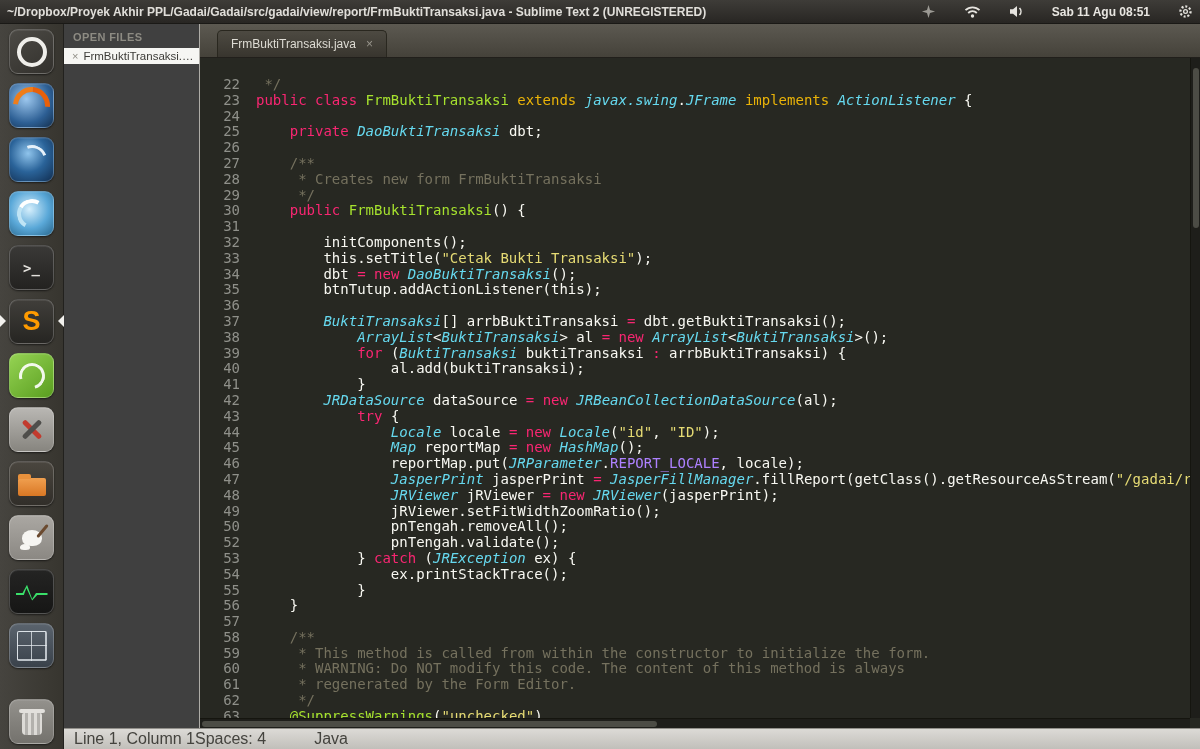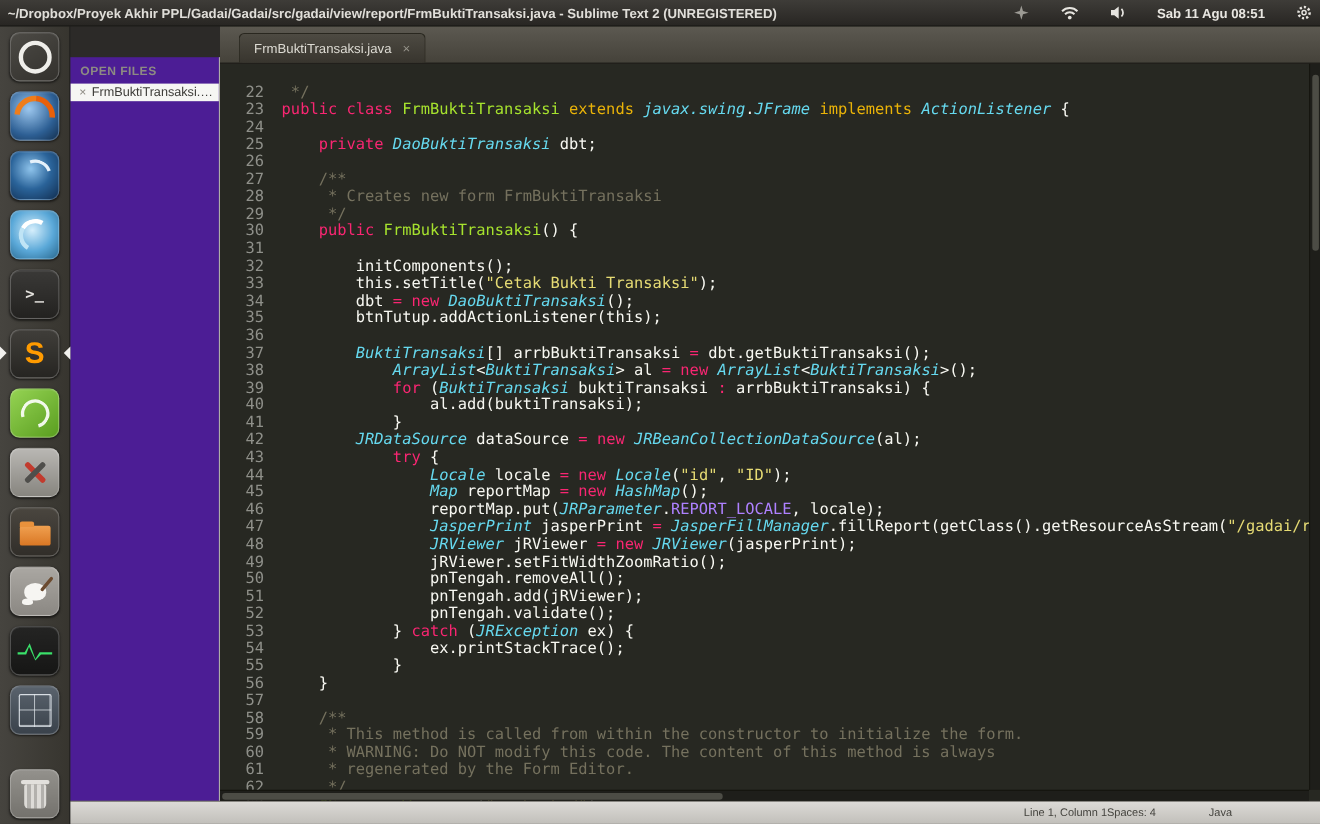--- a/index.html
+++ b/index.html
@@ -89,22 +89,22 @@
   .ic-trash::before { content:""; width:20px; height:22px; border-radius:2px 2px 4px 4px;
         background:repeating-linear-gradient(90deg,#dddbd7 0 3px,#b3b1ad 3px 6px); margin-top:4px; }
   .ic-trash::after { content:""; position:absolute; top:9px; width:26px; height:4px;
         border-radius:2px; background:#e2e0dc; }
 
   
   .window { flex:1; display:flex; flex-direction:column; min-width:0; }
   .content { flex:1; display:flex; min-height:0; }
 
   
-  .sidebar { width:136px; flex:0 0 136px; background:#4c1d95; border-right:1px solid #aeaca7;
-             display:flex; flex-direction:column; overflow:hidden;margin-top:28px; }
+  .sidebar { width:136px; flex:0 0 136px; background:#404040; border-right:1px solid #aeaca7;
+             display:flex; flex-direction:column; overflow:hidden; }
   .sb-header { font-size:11px; font-weight:bold; color:#8d8b83; padding:7px 9px 5px;
                letter-spacing:.4px; white-space:nowrap; }
   .sb-file { display:flex; align-items:center; gap:5px; padding:2px 4px 2px 8px;
              background:#f6f6f3; font-size:11.5px; color:#3d3c38; white-space:nowrap;
              overflow:hidden; }
   .sb-close { color:#908e86; font-size:11px; flex:0 0 auto; }
   .sb-label { overflow:hidden; text-overflow:ellipsis; }
 
   
   .main { flex:1; min-width:0; display:flex; flex-direction:column; position:relative;
@@ -138,21 +138,21 @@
   .hthumb { position:absolute; left:2px; top:2px; height:6px; width:46%;
             background:#4c4c45; border-radius:3px; }
   .vscroll { position:absolute; top:34px; right:0; bottom:10px; width:10px;
              background:#1e1e1a; border-left:1px solid #15150f; z-index:5; }
   .vthumb { position:absolute; left:2px; top:10px; width:6px; height:160px;
             background:#4c4c45; border-radius:3px; }
 
   
   .statusbar { height:21px; flex:0 0 21px; background:linear-gradient(#dcdad6,#c1bfba);
                border-top:1px solid #92908b; display:flex; align-items:center;
-               justify-content:flex-end; padding:0 10px; font-size:10px;
+               justify-content:flex-start; padding:0 10px; font-size:16px;
                color:#44433e; }
   .sb-right { display:flex; gap:48px; padding-right:70px; }
 </style>
 </head>
 <body>
 
 <div class="screen">
 
   <header class="panel">
     <div class="panel-title">~/Dropbox/Proyek Akhir PPL/Gadai/Gadai/src/gadai/view/report/FrmBuktiTransaksi.java - Sublime Text 2 (UNREGISTERED)</div>
@@ -272,21 +272,20 @@
               <div class="code-line"><span class="gutter">41</span><span class="code-text"><span class="tk-w">            }</span></span></div>
               <div class="code-line"><span class="gutter">42</span><span class="code-text"><span class="tk-w">        </span><span class="tk-t">JRDataSource</span><span class="tk-w"> dataSource </span><span class="tk-k">=</span><span class="tk-w"> </span><span class="tk-k">new </span><span class="tk-t">JRBeanCollectionDataSource</span><span class="tk-w">(al);</span></span></div>
               <div class="code-line"><span class="gutter">43</span><span class="code-text"><span class="tk-w">            </span><span class="tk-k">try</span><span class="tk-w"> {</span></span></div>
               <div class="code-line"><span class="gutter">44</span><span class="code-text"><span class="tk-w">                </span><span class="tk-t">Locale</span><span class="tk-w"> locale </span><span class="tk-k">=</span><span class="tk-w"> </span><span class="tk-k">new </span><span class="tk-t">Locale</span><span class="tk-w">(</span><span class="tk-s">"id"</span><span class="tk-w">, </span><span class="tk-s">"ID"</span><span class="tk-w">);</span></span></div>
               <div class="code-line"><span class="gutter">45</span><span class="code-text"><span class="tk-w">                </span><span class="tk-t">Map</span><span class="tk-w"> reportMap </span><span class="tk-k">=</span><span class="tk-w"> </span><span class="tk-k">new </span><span class="tk-t">HashMap</span><span class="tk-w">();</span></span></div>
               <div class="code-line"><span class="gutter">46</span><span class="code-text"><span class="tk-w">                reportMap.put(</span><span class="tk-t">JRParameter</span><span class="tk-w">.</span><span class="tk-n">REPORT_LOCALE</span><span class="tk-w">, locale);</span></span></div>
               <div class="code-line"><span class="gutter">47</span><span class="code-text"><span class="tk-w">                </span><span class="tk-t">JasperPrint</span><span class="tk-w"> jasperPrint </span><span class="tk-k">=</span><span class="tk-w"> </span><span class="tk-t">JasperFillManager</span><span class="tk-w">.fillReport(getClass().getResourceAsStream(</span><span class="tk-s">"/gadai/report/RptNota</span></span></div>
               <div class="code-line"><span class="gutter">48</span><span class="code-text"><span class="tk-w">                </span><span class="tk-t">JRViewer</span><span class="tk-w"> jRViewer </span><span class="tk-k">=</span><span class="tk-w"> </span><span class="tk-k">new </span><span class="tk-t">JRViewer</span><span class="tk-w">(jasperPrint);</span></span></div>
               <div class="code-line"><span class="gutter">49</span><span class="code-text"><span class="tk-w">                jRViewer.setFitWidthZoomRatio();</span></span></div>
               <div class="code-line"><span class="gutter">50</span><span class="code-text"><span class="tk-w">                pnTengah.removeAll();</span></span></div>
-              <div class="code-line"><span class="gutter">51</span><span class="code-text"><span class="tk-w">                pnTengah.add(jRViewer);</span></span></div>
               <div class="code-line"><span class="gutter">52</span><span class="code-text"><span class="tk-w">                pnTengah.validate();</span></span></div>
               <div class="code-line"><span class="gutter">53</span><span class="code-text"><span class="tk-w">            } </span><span class="tk-k">catch</span><span class="tk-w"> (</span><span class="tk-t">JRException</span><span class="tk-w"> ex) {</span></span></div>
               <div class="code-line"><span class="gutter">54</span><span class="code-text"><span class="tk-w">                ex.printStackTrace();</span></span></div>
               <div class="code-line"><span class="gutter">55</span><span class="code-text"><span class="tk-w">            }</span></span></div>
               <div class="code-line"><span class="gutter">56</span><span class="code-text"><span class="tk-w">    }</span></span></div>
               <div class="code-line"><span class="gutter">57</span><span class="code-text"></span></div>
               <div class="code-line"><span class="gutter">58</span><span class="code-text"><span class="tk-c">    /**</span></span></div>
               <div class="code-line"><span class="gutter">59</span><span class="code-text"><span class="tk-c">     * This method is called from within the constructor to initialize the form.</span></span></div>
               <div class="code-line"><span class="gutter">60</span><span class="code-text"><span class="tk-c">     * WARNING: Do NOT modify this code. The content of this method is always</span></span></div>
               <div class="code-line"><span class="gutter">61</span><span class="code-text"><span class="tk-c">     * regenerated by the Form Editor.</span></span></div>

